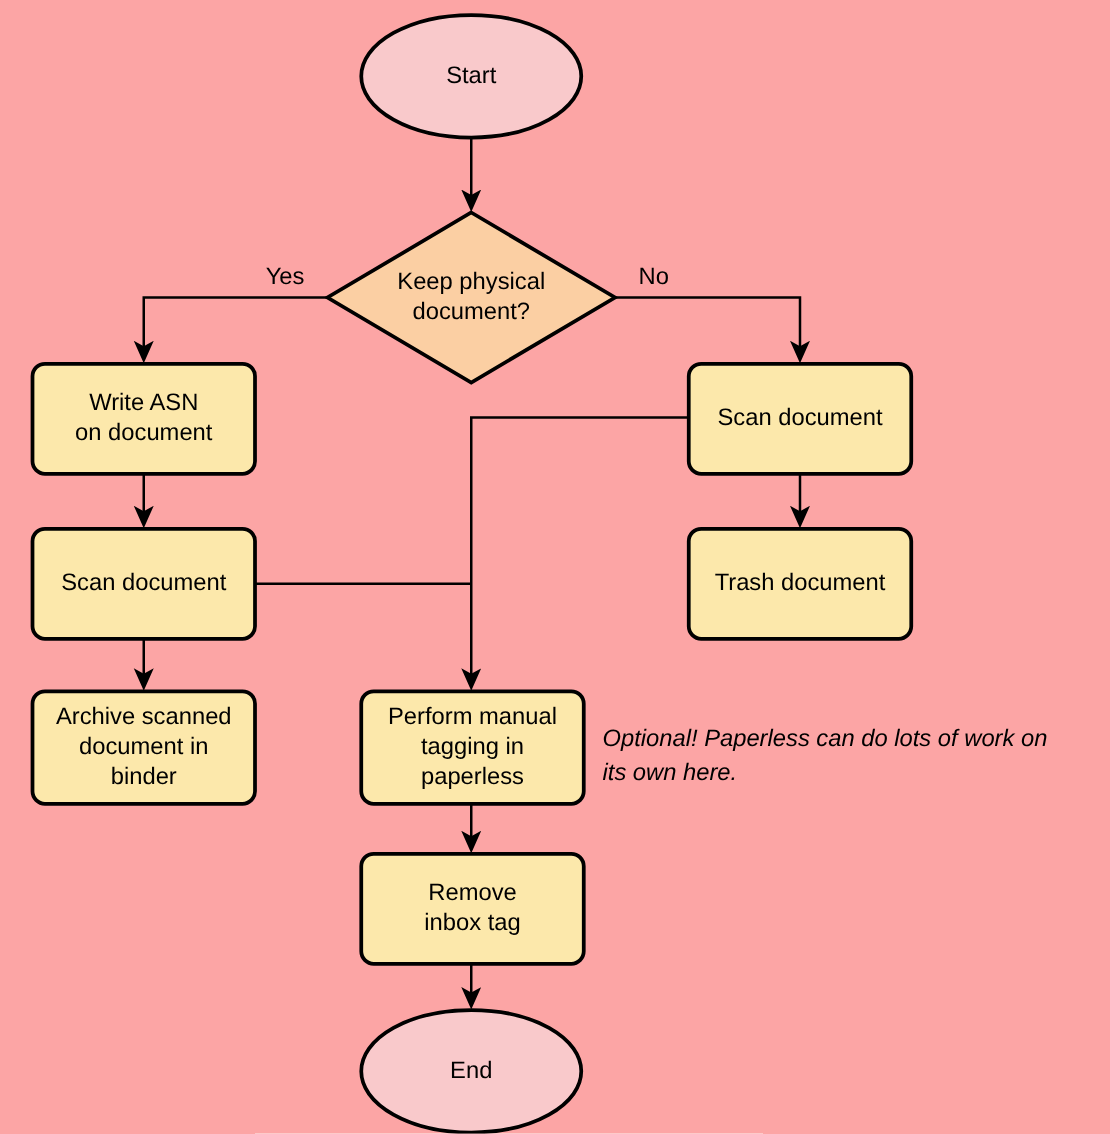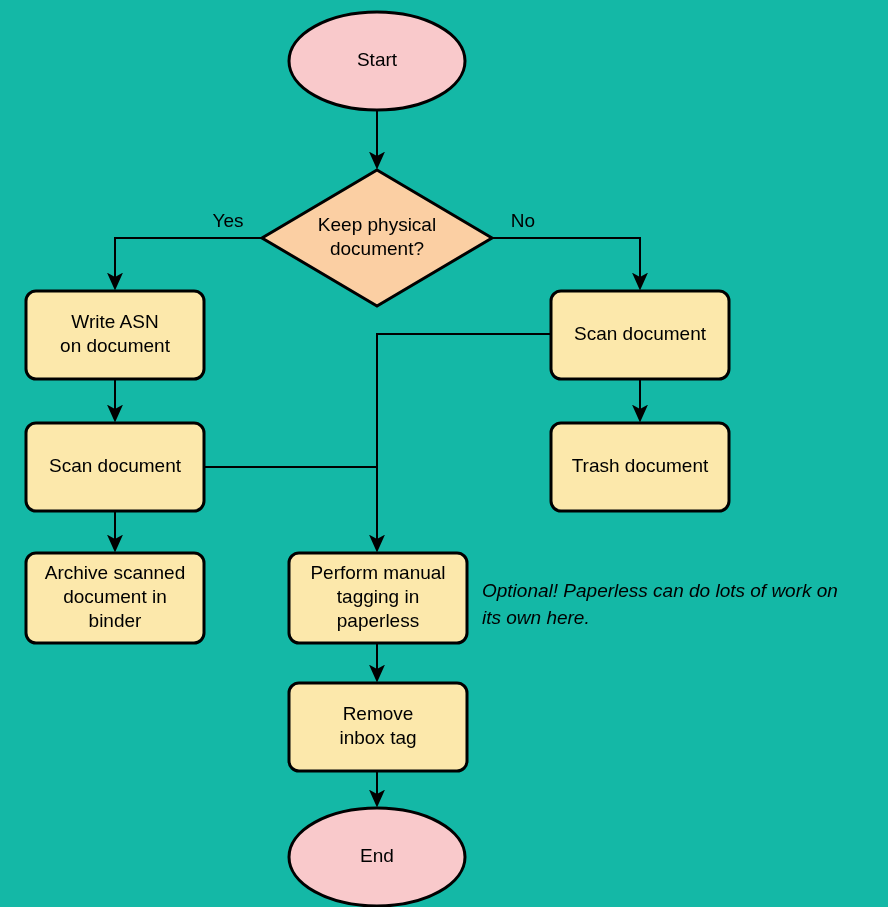--- a/index.html
+++ b/index.html
@@ -10,21 +10,21 @@
   body {
     width: 888px;
     height: 907px;
     font-family: "Liberation Sans", sans-serif;
     overflow: hidden;
   }
   #flow-root {
     position: relative;
     width: 888px;
     height: 907px;
-    background: #14b8a6;
+    background: #fca5a5;
   }
   svg#flowchart {
     display: block;
     width: 888px;
     height: 907px;
   }
   .node-shape {
     stroke: #000000;
     stroke-width: 3;
   }

